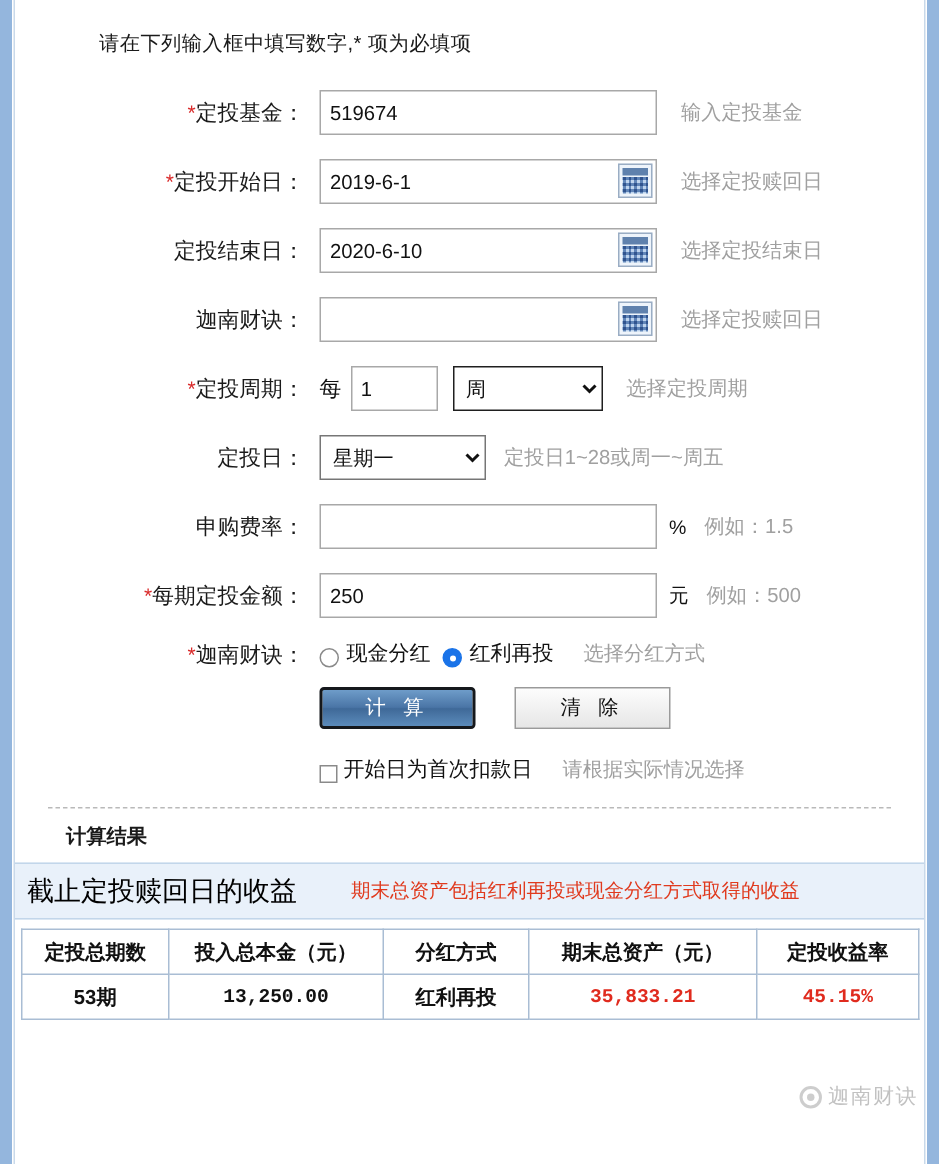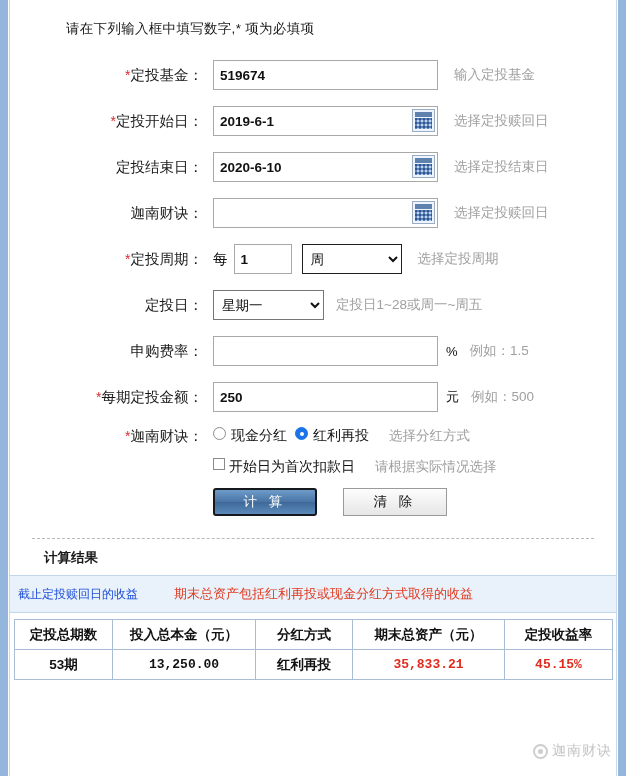--- a/index.html
+++ b/index.html
@@ -80,21 +80,20 @@
 
   input[type=text] {
     height: 30px;
     border: 1px solid #a8a8a8;
     background: #fff;
     font-size: 13.5px;
     font-family: "Liberation Sans", sans-serif;
     padding: 0 6px;
     color: #111;
     outline: none;
-    font-weight: bold;
   }
   .w-big { width: 225px; }
   .w-date { width: 225px; padding-right: 28px; }
   .w-num { width: 58px; }
   .w-fee { width: 225px; }
 
   .date-box { position: relative; display: inline-block; }
   .cal-ico {
     position: absolute; right: 3px; top: 3px;
     width: 23px; height: 23px;
@@ -134,21 +133,21 @@
   .hint {
     font-size: 13.5px;
     color: #a0a0a0;
     margin-left: 16px;
     white-space: nowrap;
   }
   .hint.tight { margin-left: 12px; }
 
   
   .radio-row { min-height: 32px; }
-  .radio-item { display: flex; align-items: flex-start; margin-right: 8px; }
+  .radio-item { display: flex; align-items: flex-end; margin-right: 8px; }
   .rd {
     width: 13px; height: 13px; border-radius: 50%;
     border: 1px solid #8a8a8a; background: #fff;
     display: inline-block; margin-right: 5px; position: relative;
   }
   .rd.on { border-color: #1a73e8; background: #1a73e8; }
   .rd.on::after {
     content: ""; position: absolute; left: 3.5px; top: 3.5px;
     width: 4px; height: 4px; border-radius: 50%; background: #fff;
   }
@@ -192,21 +191,21 @@
     font-size: 13.5px; font-weight: bold; color: #1a1a1a;
   }
   .res-band {
     background: #e9f1fa;
     border-top: 1px solid #c2d6ea;
     border-bottom: 1px solid #c2d6ea;
     height: 38px;
     display: flex; align-items: center;
     padding-left: 8px;
   }
-  .res-band .left { font-size: 12px; color: #1d4ed8; }
+  .res-band .left { font-size: 18px; color: #000000; }
   .res-band .right {
     font-size: 13px; color: #e03a1e; margin-left: 36px; white-space: nowrap;
   }
 
   table.res {
     width: 598px;
     margin: 6px 0 0 4px;
     border-collapse: collapse;
     table-layout: fixed;
   }
@@ -223,21 +222,21 @@
 
   .col1 { width: 98px; }
   .col2 { width: 143px; }
   .col3 { width: 97px; }
   .col4 { width: 152px; }
   .col5 { width: 108px; }
 
   
   .wm {
     position: absolute;
-    right: 14px; bottom: 16px;
+    right: 14px; bottom: 36px;
     display: flex; align-items: center;
     opacity: .42;
     pointer-events: none;
   }
   .wm-logo {
     width: 15px; height: 15px; border-radius: 50%;
     border: 2px solid #8a8a8a;
     margin-right: 4px;
     position: relative;
   }
@@ -362,36 +361,36 @@
             <span class="rlabel">现金分红</span>
           </span>
           <span class="radio-item">
             <span class="rd on"></span>
             <span class="rlabel">红利再投</span>
           </span>
           <span class="hint tight">选择分红方式</span>
         </div>
       </div>
 
+      <div class="row btn-row">
+        <div class="lbl"></div>
+        <div class="field">
+          <div class="btn-calc">计 算</div>
+          <div class="btn-clear">清 除</div>
+        </div>
+      </div>
+
       <div class="row chk-row">
         <div class="lbl"></div>
         <div class="field">
           <span class="radio-item">
             <span class="cb"></span>
             <span class="rlabel">开始日为首次扣款日</span>
           </span>
           <span class="hint tight">请根据实际情况选择</span>
-        </div>
-      </div>
-
-      <div class="row btn-row">
-        <div class="lbl"></div>
-        <div class="field">
-          <div class="btn-calc">计 算</div>
-          <div class="btn-clear">清 除</div>
         </div>
       </div>
 
     </div>
 
     <div class="dash-sep"></div>
     <div class="res-title">计算结果</div>
 
     <div class="res-band">
       <span class="left">截止定投赎回日的收益</span>

